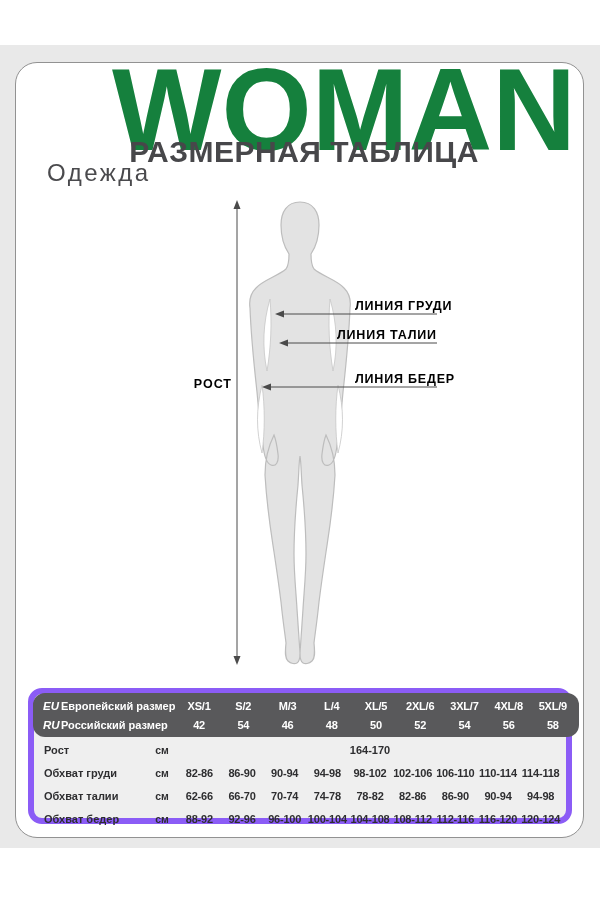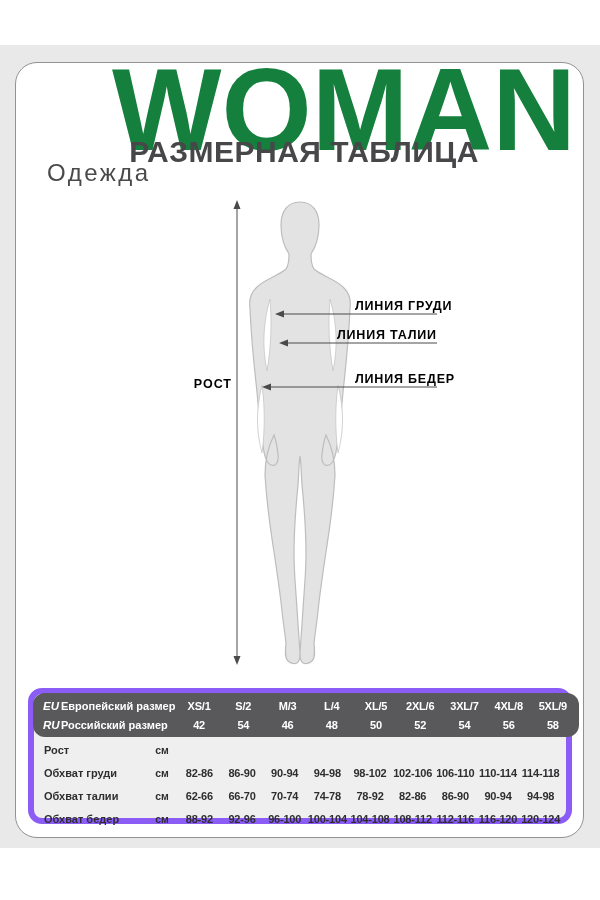--- a/index.html
+++ b/index.html
@@ -160,20 +160,21 @@
         <span class="cell hcell num">54</span>
         <span class="cell hcell num">56</span>
         <span class="cell hcell num">58</span>
       </div>
     </div>
 
     <div class="tbody">
       <div class="trow brow">
         <span class="cell blabel">Рост</span>
         <span class="cell unit">см</span>
+        <span class="cell span9">164-170</span>
       </div>
       <div class="trow brow">
         <span class="cell blabel">Обхват груди</span>
         <span class="cell unit">см</span>
         <span class="cell num">82-86</span>
         <span class="cell num">86-90</span>
         <span class="cell num">90-94</span>
         <span class="cell num">94-98</span>
         <span class="cell num">98-102</span>
         <span class="cell num">102-106</span>
@@ -181,21 +182,21 @@
         <span class="cell num">110-114</span>
         <span class="cell num">114-118</span>
       </div>
       <div class="trow brow">
         <span class="cell blabel">Обхват талии</span>
         <span class="cell unit">см</span>
         <span class="cell num">62-66</span>
         <span class="cell num">66-70</span>
         <span class="cell num">70-74</span>
         <span class="cell num">74-78</span>
-        <span class="cell num">78-92</span>
+        <span class="cell num">78-82</span>
         <span class="cell num">82-86</span>
         <span class="cell num">86-90</span>
         <span class="cell num">90-94</span>
         <span class="cell num">94-98</span>
       </div>
       <div class="trow brow">
         <span class="cell blabel">Обхват бедер</span>
         <span class="cell unit">см</span>
         <span class="cell num">88-92</span>
         <span class="cell num">92-96</span>

